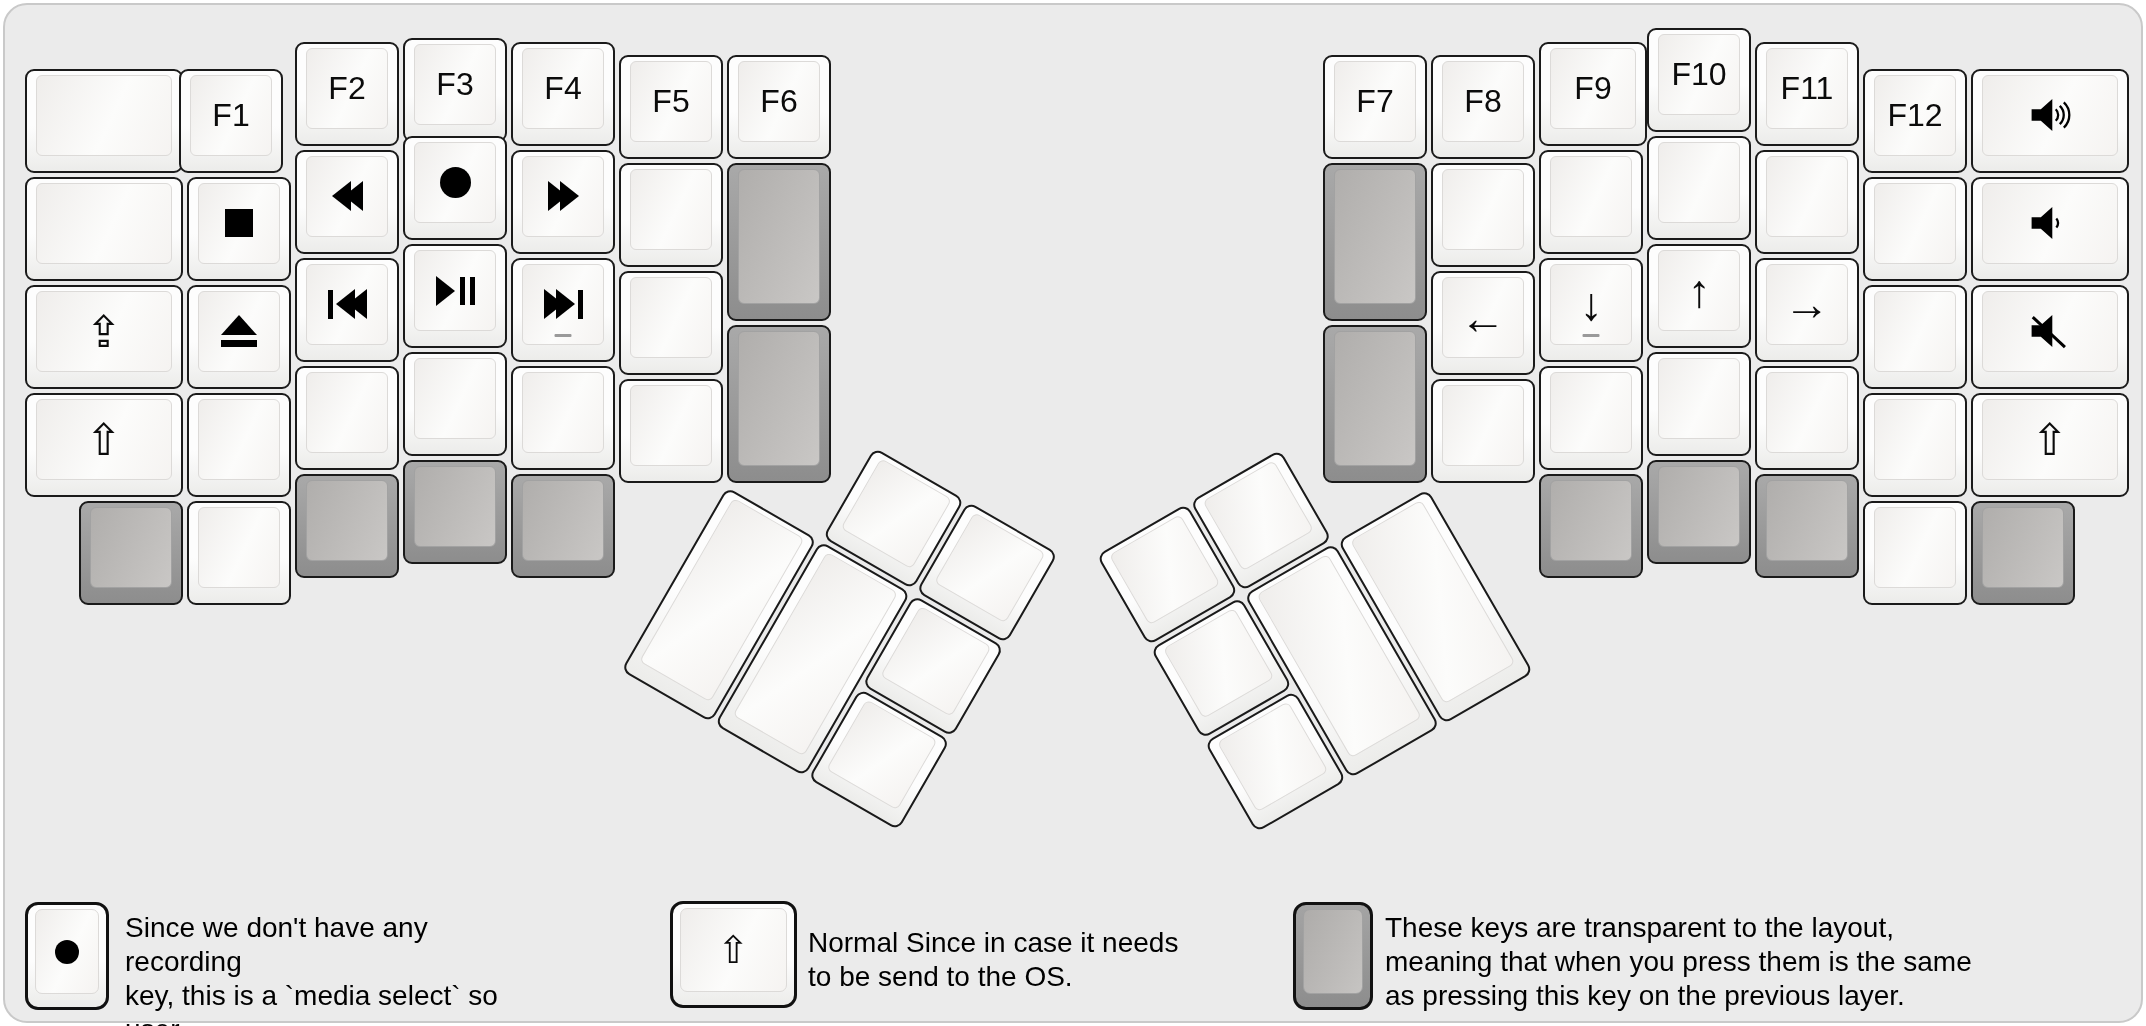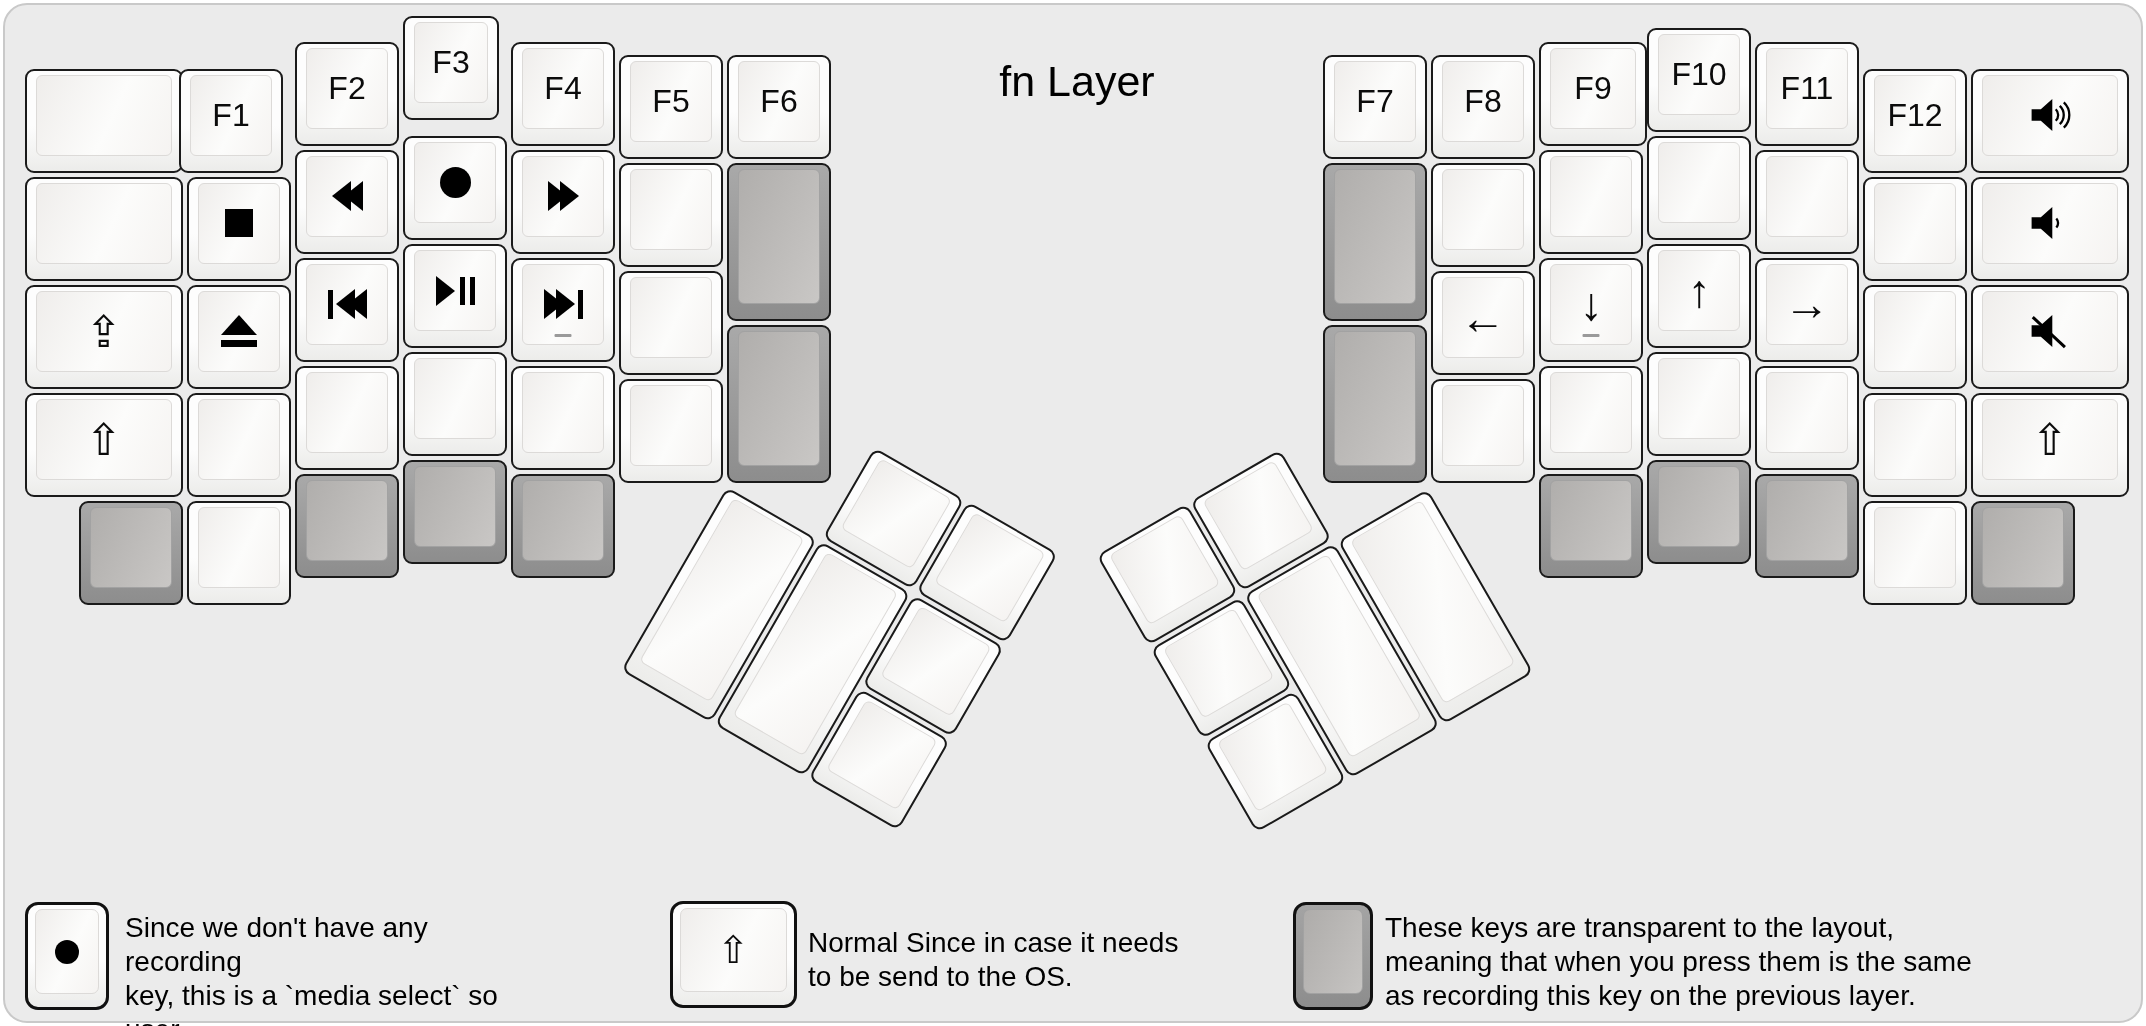--- a/index.html
+++ b/index.html
@@ -125,21 +125,21 @@
             <div class="ic ic-prev">
               <span class="vbar"></span>
               <span class="tri tri-l"></span>
               <span class="tri tri-l"></span>
             </div>
           </div>
         </div>
         <div class="key" style="left: 290px; top: 360.5px; width: 104px; height: 104px;">
           <div class="face"></div>
         </div>
-        <div class="key" style="left: 398px; top: 11px; width: 96px; height: 104px;">
+        <div class="key" style="left: 398px; top: 33px; width: 104px; height: 104px;">
           <div class="face">
             <span class="lbl ">F3</span>
           </div>
         </div>
         <div class="key" style="left: 398px; top: 131px; width: 104px; height: 104px;">
           <div class="face">
             <div class="ic ic-record">
               <span class="dot"></span>
             </div>
           </div>
@@ -400,21 +400,20 @@
         </div>
         <div class="key" style="left: -324px; top: 0px; width: 104px; height: 104px;">
           <div class="face"></div>
         </div>
         <div class="key" style="left: -324px; top: 108px; width: 104px; height: 104px;">
           <div class="face"></div>
         </div>
       </div>
   </div>
 
-  <div class="title">fn Layer</div>
 
   <div>
     <div class="mini" style="left:20px;top:897px;width:84px;height:108px;">
       <div class="face">
         <span class="dot"></span>
       </div>
     </div>
     <div class="legend-text" style="left:120px;top:906px;width:420px;">Since we don't have any recording
 key, this is a `media select` so user
 can map it to anything else.</div>
@@ -425,15 +424,15 @@
       </div>
     </div>
     <div class="legend-text" style="left:803px;top:921px;width:380px;">Normal Since in case it needs
 to be send to the OS.</div>
 
     <div class="mini gray" style="left:1288px;top:897px;width:80px;height:108px;">
       <div class="face"></div>
     </div>
     <div class="legend-text" style="left:1380px;top:906px;width:660px;">These keys are transparent to the layout,
 meaning that when you press them is the same
-as recording this key on the previous layer.</div>
+as pressing this key on the previous layer.</div>
   </div>
 </div>
 
 </body></html>

